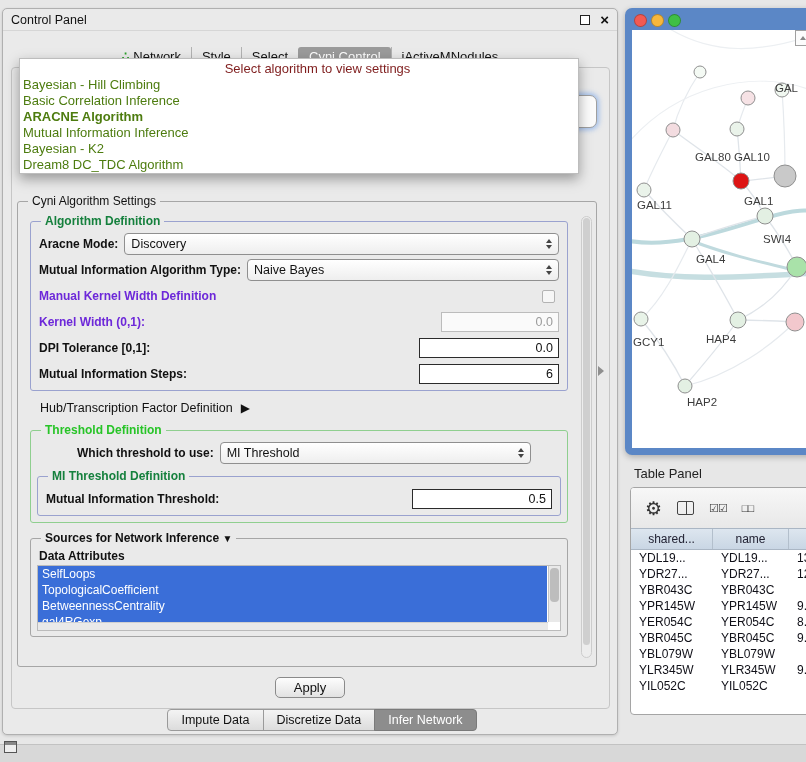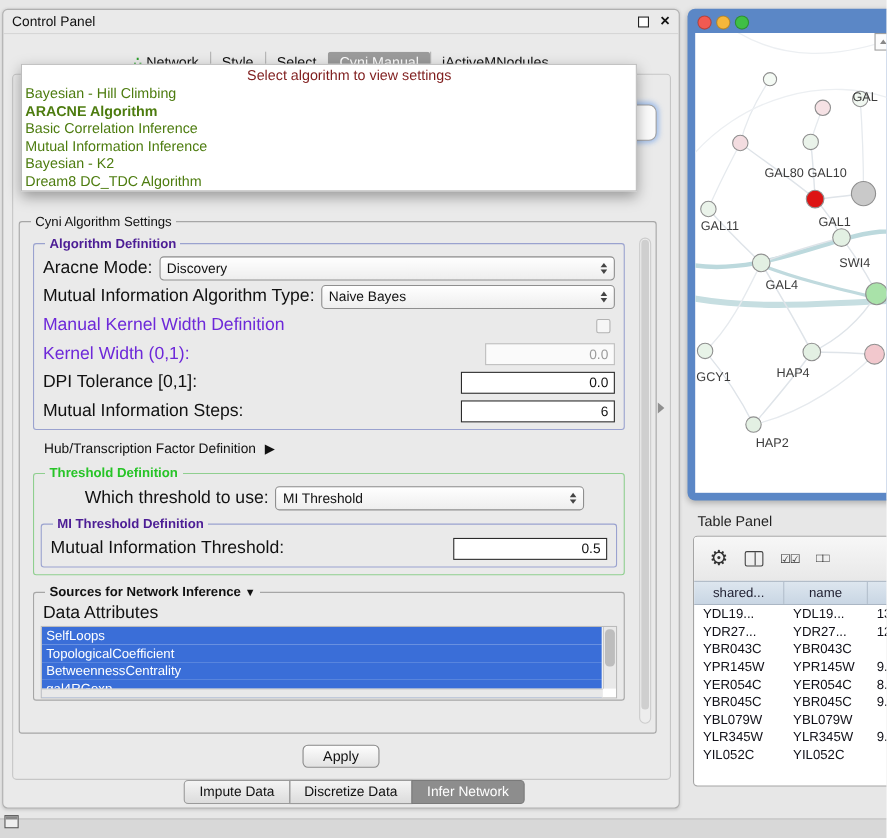--- a/index.html
+++ b/index.html
@@ -18,31 +18,31 @@
   .tab:first-child { border-left: none; }
   .tab.sel { background: #9b9b9b; color: #fff; border-radius: 3px; border-left-color: transparent; }
   .net-ic { color: #2aa02a; font-weight: bold; font-size: 12px; }
 
   .content-box { position: absolute; left: 8px; top: 58px; width: 599px; height: 642px; border: 1px solid #c6c6c6; border-radius: 4px; }
 
   
   fieldset { border: 1px solid #a6a6a6; border-radius: 3px; margin: 0; padding: 2px 4px 4px 4px; background: transparent; }
   legend { font-size: 12px; padding: 0 4px; margin-left: 6px; color: #111; }
   .fs-blue { border-color: #9aa2cf; }
-  .fs-blue > legend { color: #4c1d95; font-weight: bold; }
+  .fs-blue > legend { color: #15803d; font-weight: bold; }
   .fs-green { border-color: #8fcf8f; }
   .fs-green > legend { color: #27c427; font-weight: bold; }
   .fs-settings { position: absolute; left: 14px; top: 185px; width: 580px; height: 473px; overflow: hidden; }
   .fs-inner { margin: 4px 24px 0 8px; }
 
   .v-scroll { position: absolute; right: 4px; top: 8px; bottom: 8px; width: 11px; background: #ededed; border: 1px solid #cccccc; border-radius: 6px; }
   .v-scroll .thumb { position: absolute; left: 1px; right: 1px; top: 1px; height: 97%; background: #cfcfcf; border-radius: 5px; }
 
   .frow { display: flex; align-items: center; height: 24px; padding: 0 4px; gap: 6px; margin-top: 2px; }
-  .flabel { font-size: 16px; font-weight: normal; color: #111; white-space: nowrap; }
+  .flabel { font-size: 12px; font-weight: bold; color: #111; white-space: nowrap; }
   .flabel.dis { color: #6d28d9; }
   .spacer { flex: 1; }
 
   .combo { flex: 1; display: flex; align-items: center; height: 22px; background: linear-gradient(#ffffff, #eeeeee); border: 1px solid #8f8f8f; border-radius: 4px; padding: 0 6px; font-size: 12.5px; color: #111; }
   .combo .spin { margin-left: auto; display: flex; flex-direction: column; gap: 2px; padding-left: 8px; }
   .tri-up { width: 0; height: 0; border-left: 3.5px solid transparent; border-right: 3.5px solid transparent; border-bottom: 4px solid #444; }
   .tri-dn { width: 0; height: 0; border-left: 3.5px solid transparent; border-right: 3.5px solid transparent; border-top: 4px solid #444; }
 
   .tfield { width: 140px; height: 20px; border: 1px solid #2b2b2b; background: #fff; font-size: 12.5px; color: #111; display: flex; align-items: center; justify-content: flex-end; padding: 0 5px; }
   .tfield.dis { width: 118px; border-color: #bcbcbc; color: #9b9b9b; background: #fafafa; }
@@ -123,21 +123,21 @@
           <div class="net-ic" style="display: inline;">∴</div>
           <span>Network</span>
         </div>
         <div class="tab">
           <span>Style</span>
         </div>
         <div class="tab">
           <span>Select</span>
         </div>
         <div class="tab sel">
-          <span>Cyni Manual</span>
+          <span>Cyni Control</span>
         </div>
         <div class="tab">
           <span>jActiveMNodules</span>
         </div>
       </div>
 
     <div class="content-box"></div>
 
     <fieldset class="fs-settings">
       <legend>Cyni Algorithm Settings</legend>
@@ -251,22 +251,22 @@
     <div class="bottom-tab-bar">
         <div class="btab">Impute Data</div>
         <div class="btab">Discretize Data</div>
         <div class="btab sel">Infer Network</div>
       </div>
 
     <div class="popup">
       <div class="popup-placeholder">Select algorithm to view settings</div>
       <div>
           <div class="popup-item">Bayesian - Hill Climbing</div>
+          <div class="popup-item">Basic Correlation Inference</div>
           <div class="popup-item bold">ARACNE Algorithm</div>
-          <div class="popup-item">Basic Correlation Inference</div>
           <div class="popup-item">Mutual Information Inference</div>
           <div class="popup-item">Bayesian - K2</div>
           <div class="popup-item">Dream8 DC_TDC Algorithm</div>
         </div>
     </div>
 
     <div class="spinner-remnant"></div>
   </div>
 
   <div class="splitter-arrow"></div>

